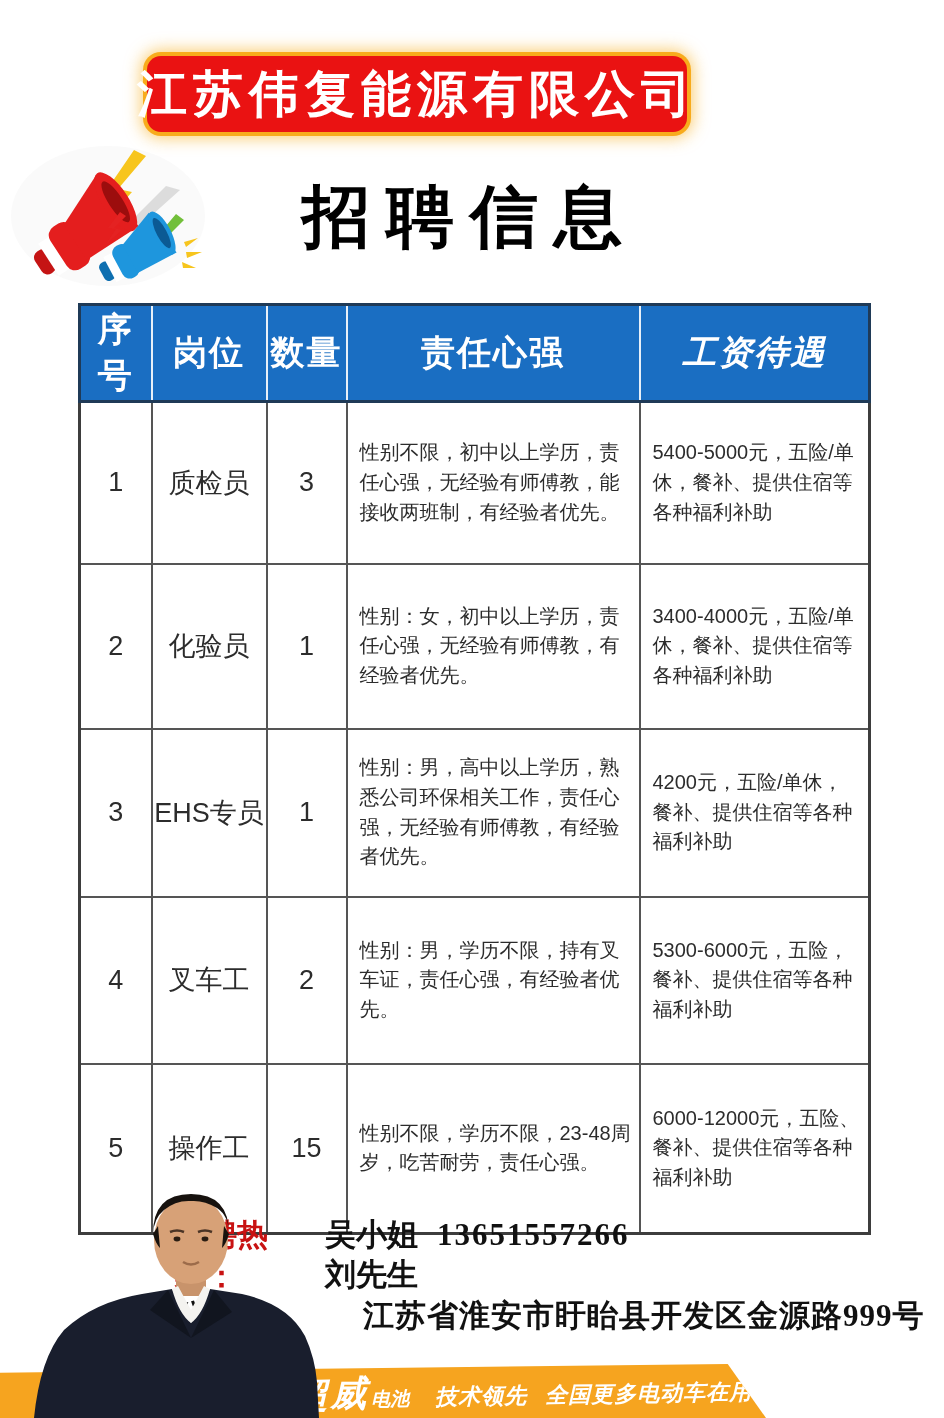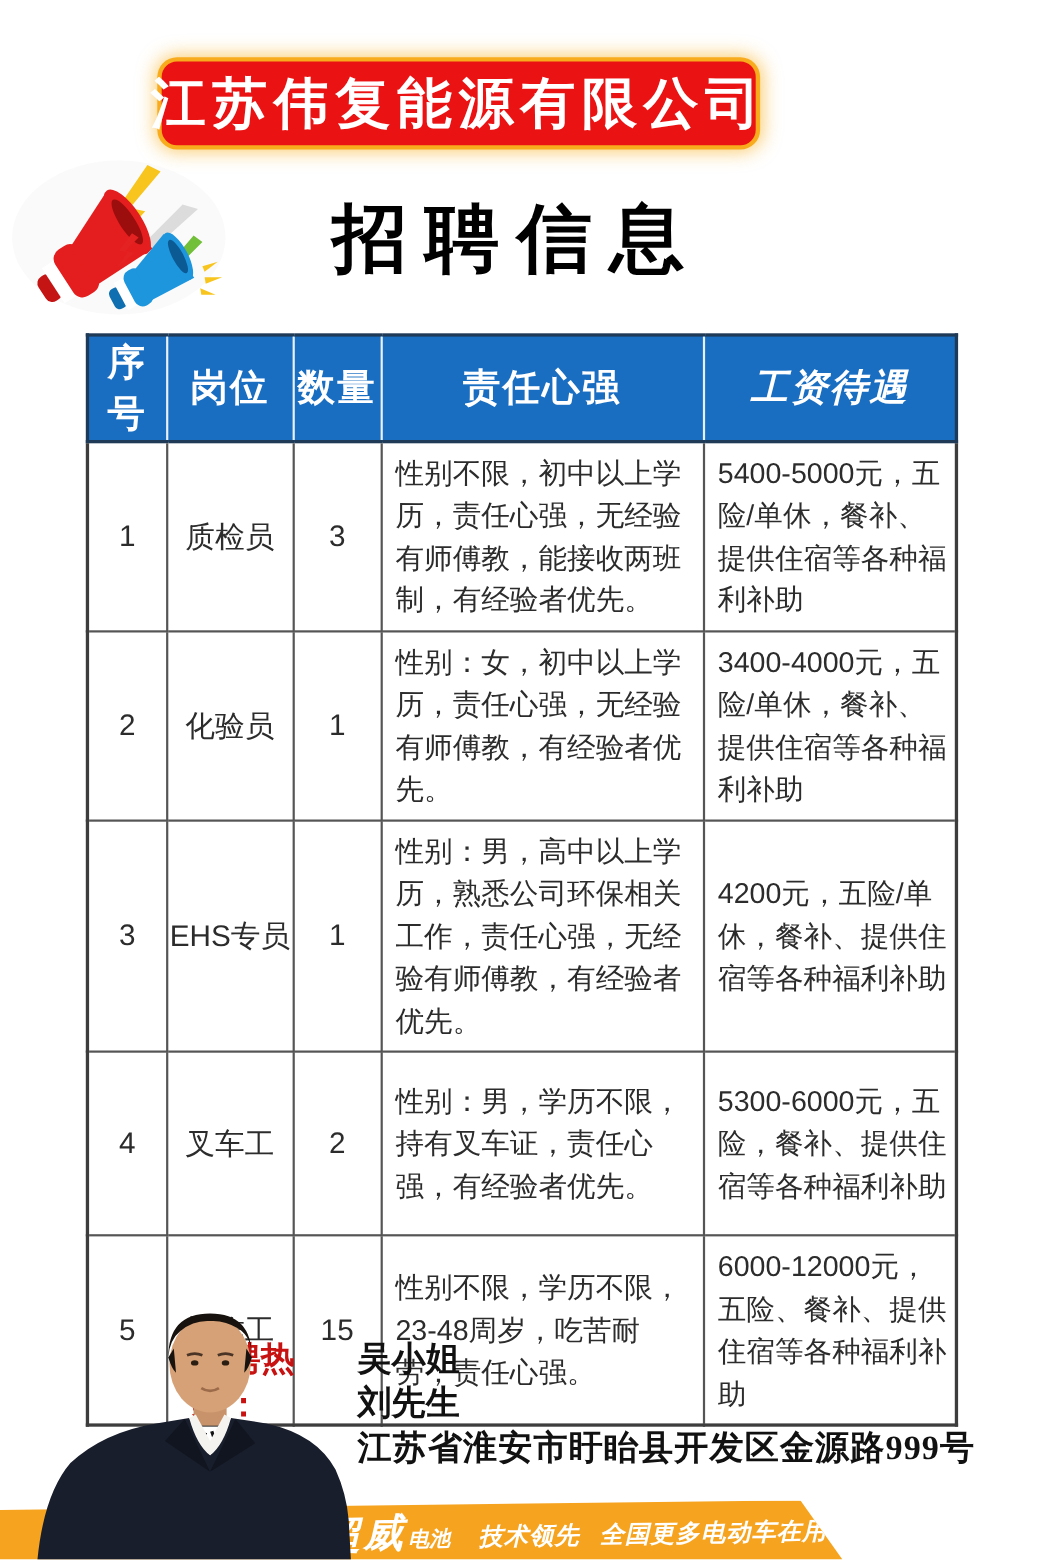--- a/index.html
+++ b/index.html
@@ -40,41 +40,41 @@
   .jobs-table col.c4{width:293px;}
   .jobs-table col.c5{width:230px;}
   .jobs-table thead th{
     height:40px;background:#1a6ec2;color:#ffffff;font-size:34px;font-weight:700;
     border-top:3px solid #1f3a57;border-bottom:3px solid #1f3a57;
     border-left:2px solid #e8f0f8;letter-spacing:2px;
   }
   .jobs-table thead th:first-child{border-left:3px solid #1f3a57;}
   .jobs-table thead th:last-child{border-right:3px solid #1f3a57;font-style:italic;}
   .jobs-table td{
-    border:2px solid #555555;color:#2c2c2c;font-size:26px;
+    border:2px solid #555555;color:#2c2c2c;font-size:20px;
     vertical-align:middle;background:#ffffff;
   }
   .jobs-table td.center{text-align:center;font-size:27px;}
   .jobs-table td.longtext{padding:8px 6px 8px 12px;line-height:1.48;text-align:left;}
   .jobs-table tr.r1{height:162px;} .jobs-table tr.r2{height:165px;}
   .jobs-table tr.r3{height:168px;} .jobs-table tr.r4{height:167px;}
   .jobs-table tr.r5{height:170px;}
   
   .contact{
     position:absolute;left:175px;top:1214px;width:700px;
     font-family:"Liberation Serif","DejaVu Serif",serif;font-weight:700;
     font-size:31px;color:#111111;
   }
   .c-line{display:flex;align-items:baseline;height:40px;}
   .c-line.addr{margin-top:1px;}
   .c-label{width:150px;flex:0 0 150px;}
   .c-label.red{color:#c81212;}
   .c-name{width:112px;flex:0 0 112px;}
   .c-phone{letter-spacing:2px;}
-  .c-addr{letter-spacing:1px;white-space:nowrap;}
+  .c-addr{letter-spacing:1px;white-space:nowrap;margin-left:38px;}
   
   .footer-banner{
     position:absolute;left:0;top:1364px;width:766px;height:54px;
     background:#f6a41f;z-index:1;
     clip-path:polygon(0 16%,95% 0,100% 100%,0 100%);
     display:flex;align-items:center;
   }
   .footer-inner{
     display:flex;align-items:baseline;margin-left:292px;transform:rotate(-1deg);
     color:#ffffff;font-style:italic;white-space:nowrap;
@@ -185,20 +185,21 @@
         <td class="longtext">性别不限，学历不限，23-48周岁，吃苦耐劳，责任心强。</td>
         <td class="longtext">6000-12000元，五险、餐补、提供住宿等各种福利补助</td>
       </tr>
     </tbody>
   </table>
 
   <div class="contact">
     <div class="c-line">
       <span class="c-label red">招聘热线：</span>
       <span class="c-name">吴小姐</span>
+      <span class="c-phone">13651557266</span>
     </div>
     <div class="c-line">
       <span class="c-label"></span>
       <span class="c-name">刘先生</span>
     </div>
     <div class="c-line addr">
       <span class="c-label">公司地址：</span>
       <span class="c-addr">江苏省淮安市盱眙县开发区金源路999号</span>
     </div>
   </div>

